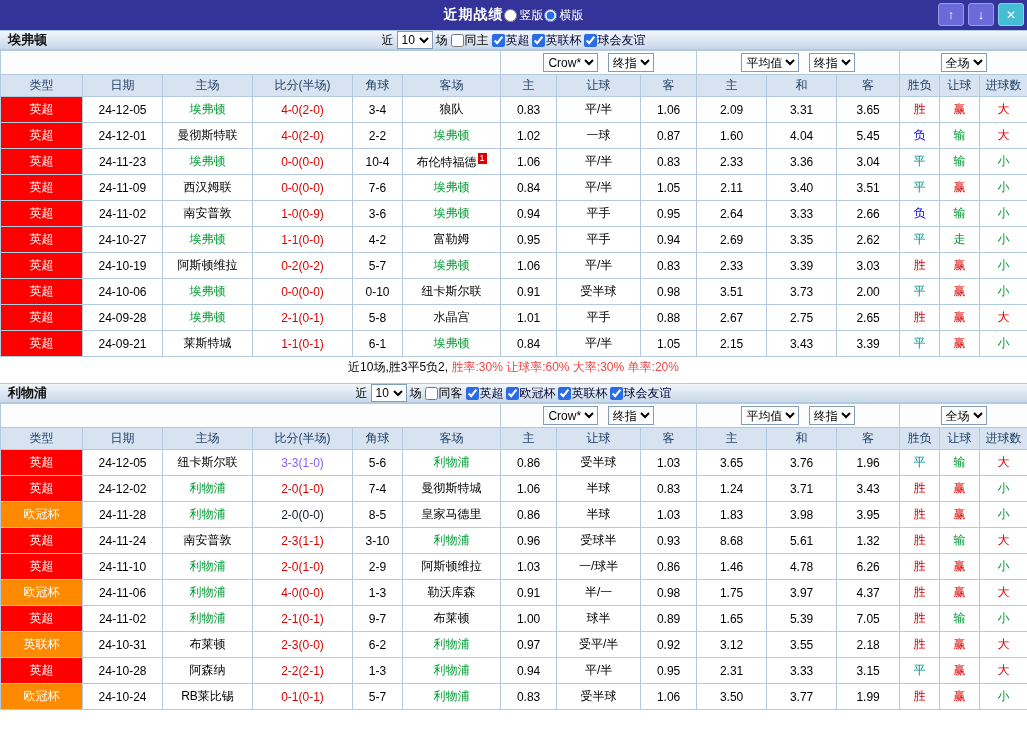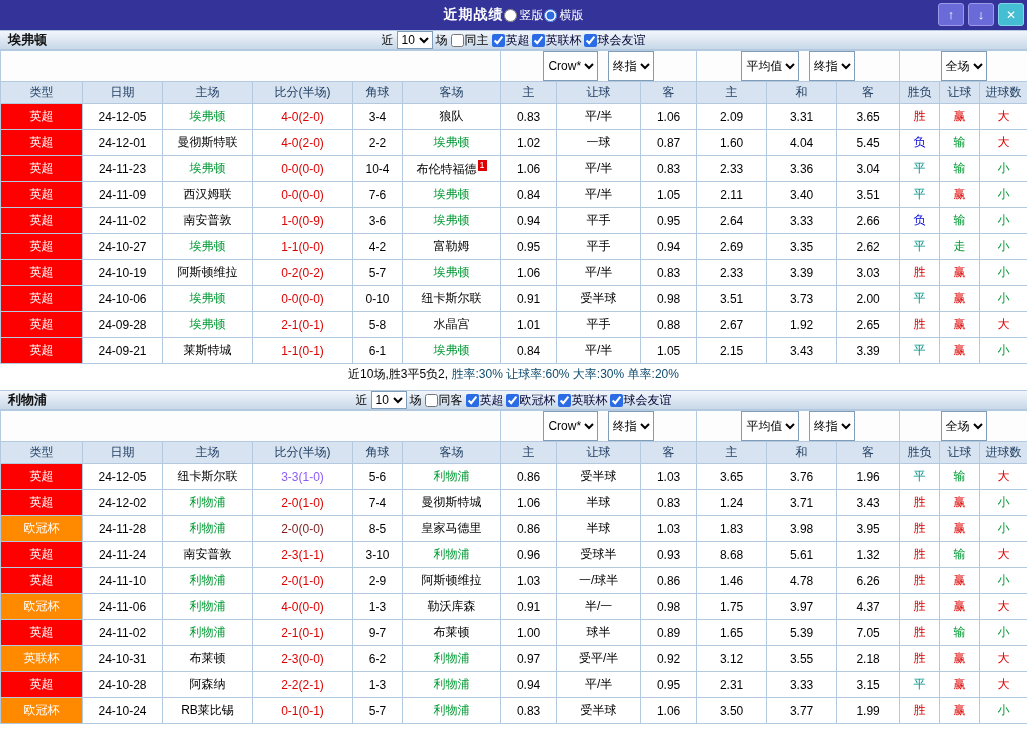--- a/index.html
+++ b/index.html
@@ -48,34 +48,34 @@
   .filters input[type=checkbox] { width:13px; height:13px; accent-color:#2b6be4; }
   .league-checks { display:inline-flex; align-items:center; gap:2px; color:#003; }
   
   table { border-collapse:collapse; table-layout:fixed; width:1027px; }
   th, td {
     border:1px solid #b3c9df; text-align:center; vertical-align:middle;
     overflow:hidden; white-space:nowrap; font-size:12px;
   }
   tr.dd-row th { background:#fdfdfe; height:24px; font-weight:normal; }
   tr.dd-row select {
-    height:30px; font-size:12px; border:1px solid #7f9db9; background:#fff; margin:0 3px;
+    height:19px; font-size:12px; border:1px solid #7f9db9; background:#fff; margin:0 3px;
   }
   tr.label-row th {
     background:#d7e3f1; color:#1c3a5e; height:22px; font-weight:normal;
   }
   tbody td { height:26px; color:#000; background:#fff; }
   tbody td.league { color:#fff; }
   tbody td.hl { font-weight:normal; }
   sup.badge {
     background:#d00; color:#fff; font-size:9px; line-height:11px;
     padding:0 2px; margin-left:1px; display:inline-block;
   }
   .summary { height:20px; line-height:20px; text-align:center; color:#000; }
-  .summary .red { color:#0c4a6e; }
+  .summary .red { color:#ef4444; }
 </style>
 </head>
 <body>
 
 <div class="topbar">
   <div class="topbar-center">
     <span class="topbar-title">近期战绩</span>
     <label class="layout-radio">
       <input type="radio" name="layout" style="">
       <span>竖版</span>
@@ -311,21 +311,21 @@
           <td class="league" style="color: rgb(255, 255, 255); background: rgb(255, 0, 0);">英超</td>
           <td class="date">24-09-28</td>
           <td class="team hl" style="color: rgb(0, 153, 51);">埃弗顿</td>
           <td class="score" style="color: rgb(221, 0, 0);">2-1(0-1)</td>
           <td class="corners">5-8</td>
           <td class="team">水晶宫</td>
           <td class="odds">1.01</td>
           <td class="odds">平手</td>
           <td class="odds">0.88</td>
           <td class="odds">2.67</td>
-          <td class="odds">1.92</td>
+          <td class="odds">2.75</td>
           <td class="odds">2.65</td>
           <td class="res" style="color: rgb(221, 0, 0);">胜</td>
           <td class="res" style="color: rgb(221, 0, 0);">赢</td>
           <td class="res" style="color: rgb(221, 0, 0);">大</td>
         </tr>
         <tr>
           <td class="league" style="color: rgb(255, 255, 255); background: rgb(255, 0, 0);">英超</td>
           <td class="date">24-09-21</td>
           <td class="team">莱斯特城</td>
           <td class="score" style="color: rgb(221, 0, 0);">1-1(0-1)</td>
@@ -463,21 +463,21 @@
           <td class="odds">3.71</td>
           <td class="odds">3.43</td>
           <td class="res" style="color: rgb(221, 0, 0);">胜</td>
           <td class="res" style="color: rgb(221, 0, 0);">赢</td>
           <td class="res" style="color: rgb(0, 153, 51);">小</td>
         </tr>
         <tr>
           <td class="league" style="color: rgb(255, 255, 255); background: rgb(255, 138, 0);">欧冠杯</td>
           <td class="date">24-11-28</td>
           <td class="team hl" style="color: rgb(0, 153, 51);">利物浦</td>
-          <td class="score" style="color: #7f1d1d; margin-left: 16px;">2-0(0-0)</td>
+          <td class="score" style="color: #0f172a; margin-left: 16px;">2-0(0-0)</td>
           <td class="corners">8-5</td>
           <td class="team">皇家马德里</td>
           <td class="odds">0.86</td>
           <td class="odds">半球</td>
           <td class="odds">1.03</td>
           <td class="odds">1.83</td>
           <td class="odds">3.98</td>
           <td class="odds">3.95</td>
           <td class="res" style="color: rgb(221, 0, 0);">胜</td>
           <td class="res" style="color: rgb(221, 0, 0);">赢</td>

